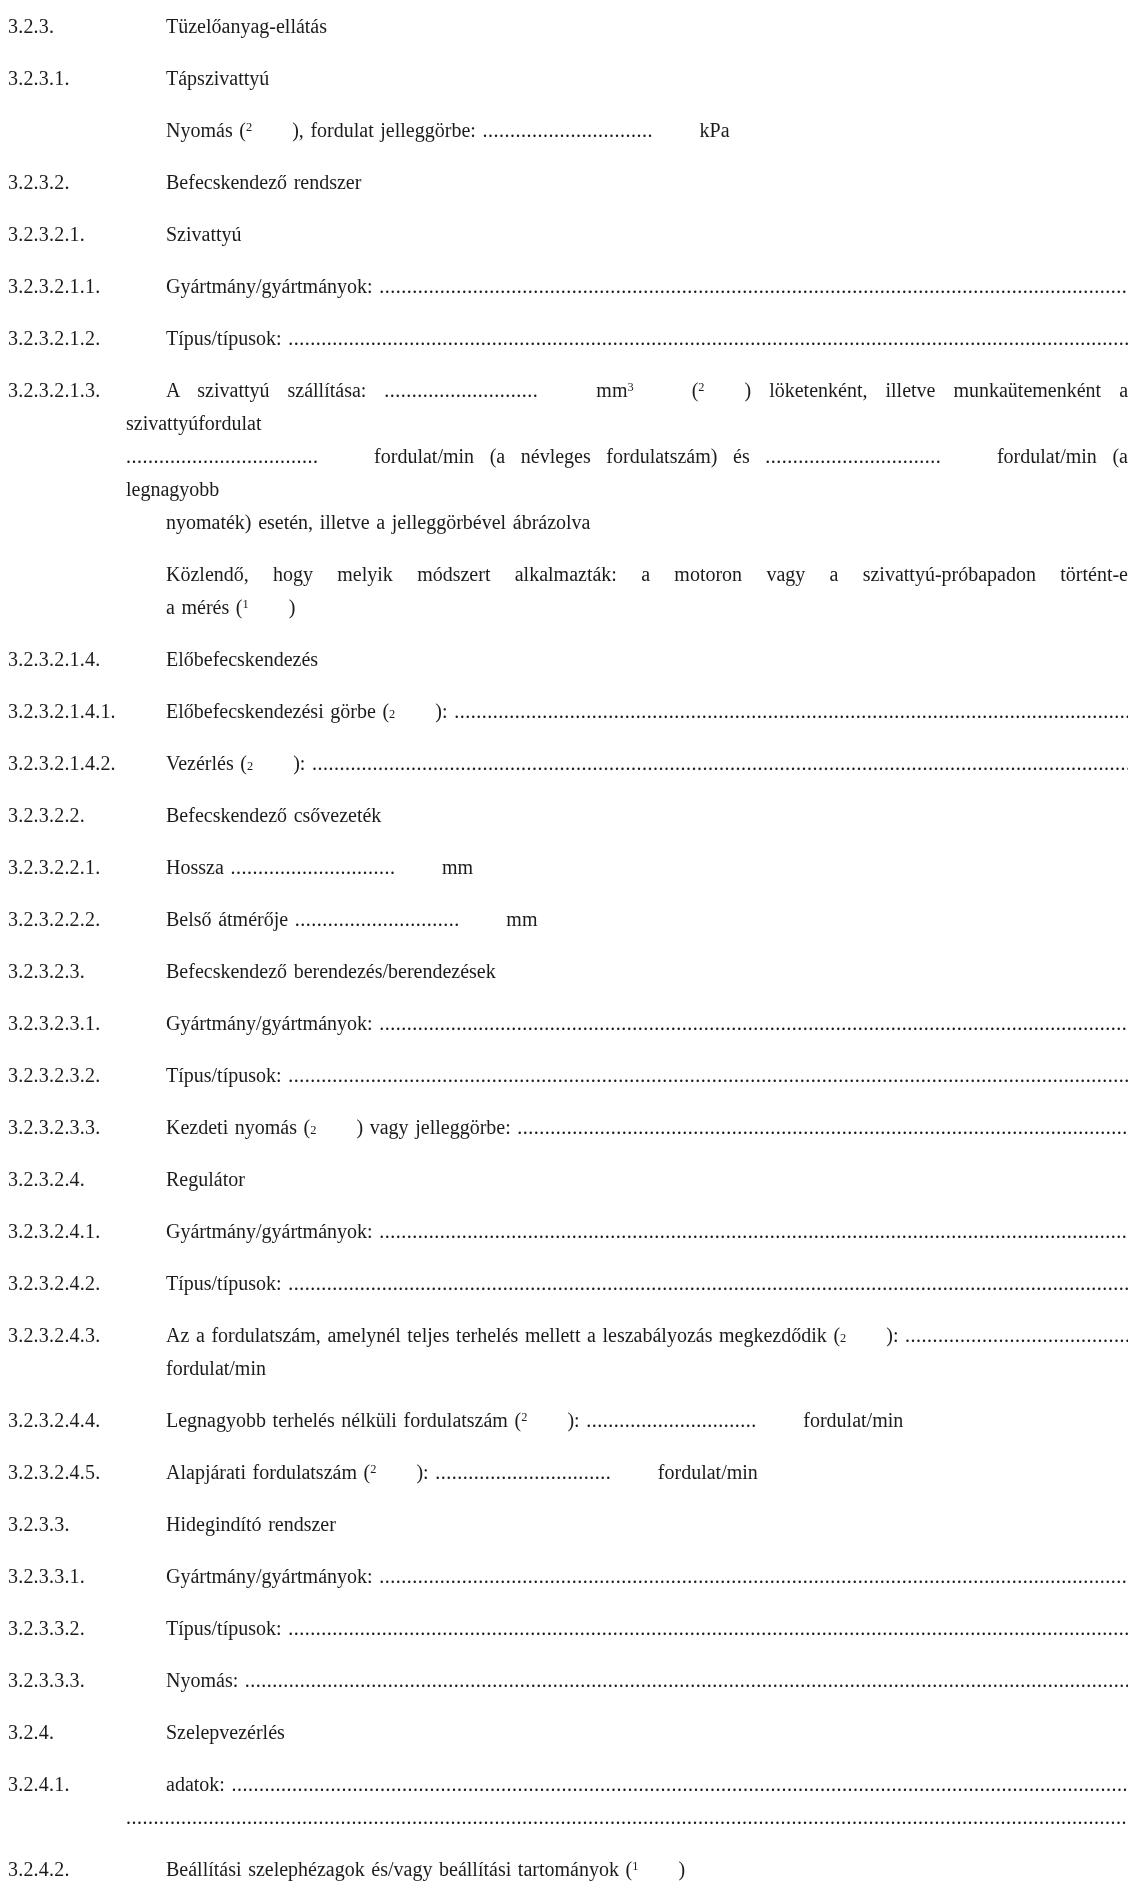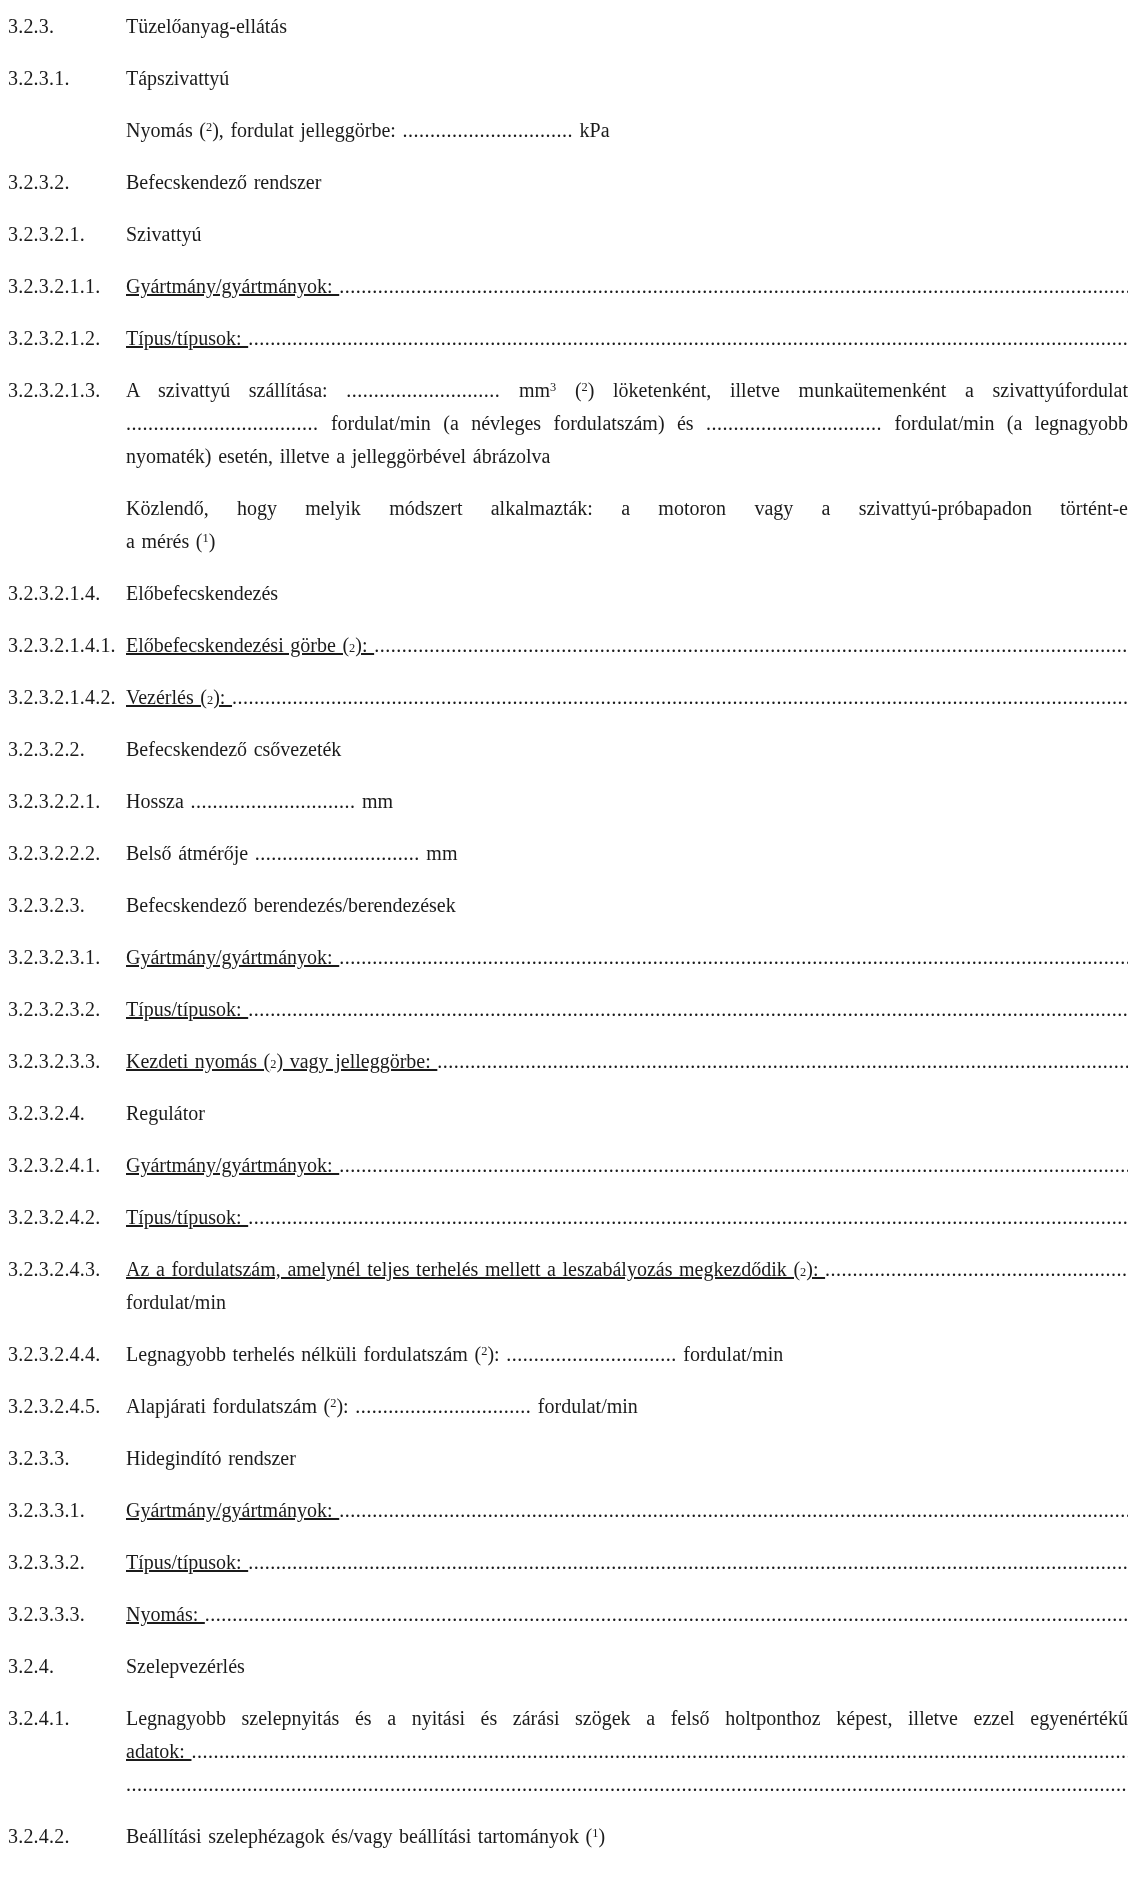--- a/index.html
+++ b/index.html
@@ -37,22 +37,22 @@
   }
   .line { min-height: 33px; }
   .flexline {
     display: flex;
     align-items: baseline;
   }
   .just {
     text-align: justify;
     text-align-last: justify;
   }
-  .txt { white-space: pre-wrap; }
-  .flexline .txt { white-space: pre; text-decoration: underline; }
+  .txt { white-space: pre-wrap; margin-left: 40px; }
+  .flexline .txt { white-space: pre; }
   .dots {
     white-space: nowrap;
     letter-spacing: 0.5px;
   }
   .lead {
     flex: 1 1 0;
     min-width: 0;
     overflow: hidden;
     white-space: nowrap;
     letter-spacing: 0.5px;
@@ -294,21 +294,20 @@
     </div>
     <div class="item">
       <span class="num">3.2.4.</span>
       <div class="content">
         <div class="line"><span class="txt">Szelepvezérlés</span></div>
       </div>
     </div>
     <div class="item">
       <span class="num">3.2.4.1.</span>
       <div class="content">
-        <div class="line just"><span class="txt">Legnagyobb szelepnyitás és a nyitási és zárási szögek a felső holtponthoz képest, illetve ezzel egyenértékű</span></div>
         <div class="line flexline">
           <span class="txt">adatok: </span>
           <span class="lead">................................................................................................................................................................................................................................................................................................................................................................................................................</span>
         </div>
         <div class="line flexline">
           <span class="lead">................................................................................................................................................................................................................................................................................................................................................................................................................</span>
         </div>
       </div>
     </div>
     <div class="item">

